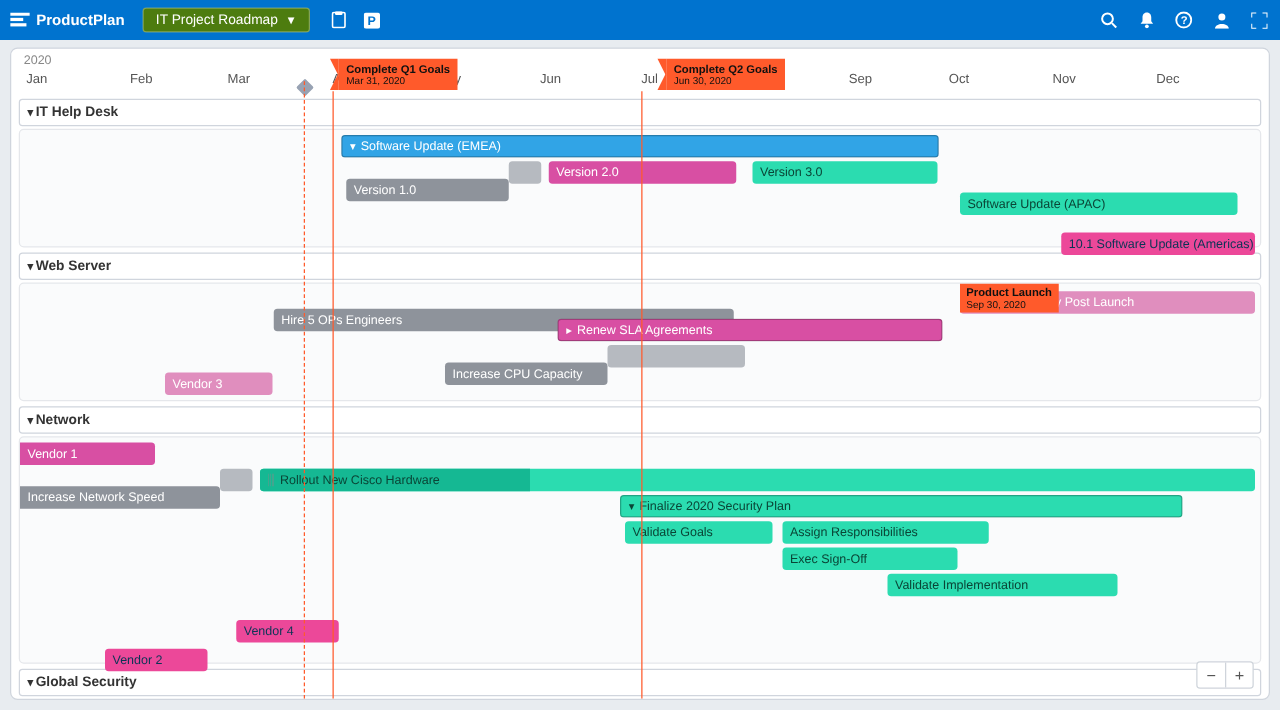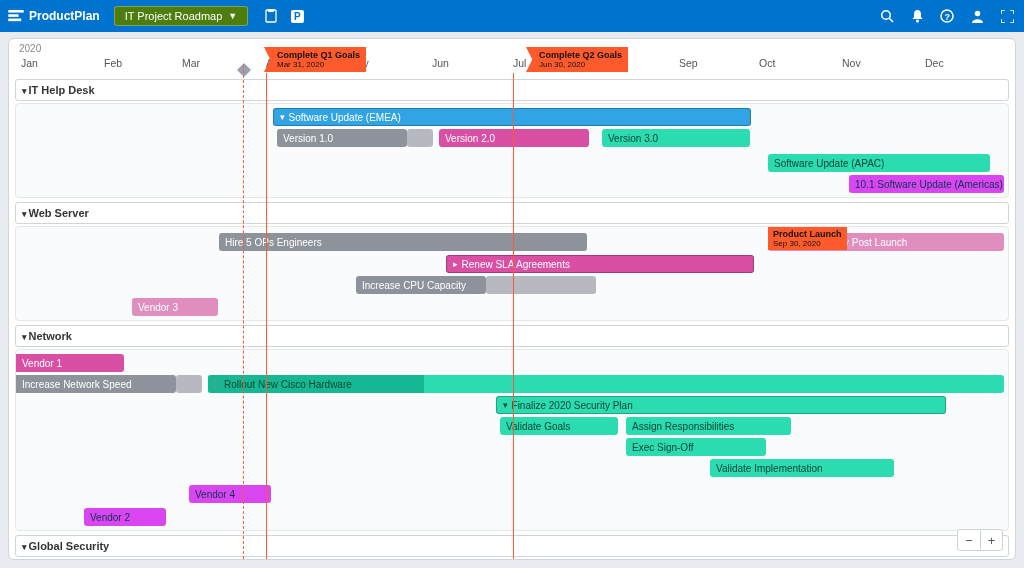--- a/index.html
+++ b/index.html
@@ -29,25 +29,25 @@
   .milestone.arrow::before { content:''; position:absolute; left:-7px; top:0; border-top:0; border-bottom:14px solid transparent; border-right:7px solid #ff5a2b; }
   .milestone.arrow::after { content:''; position:absolute; left:-7px; bottom:0; border-top:14px solid transparent; border-right:7px solid #ff5a2b; }
   .ms-line { position:absolute; top:34px; bottom:0; width:0; border-left:1px solid #ff5a2b; z-index:4; pointer-events:none; }
 
   .content { position: absolute; top: 38px; left: 0; right: 0; bottom: 0; overflow: hidden; }
   .lane-hdr { background: #fff; border: 1px solid #d0d5dd; border-radius: 3px; padding: 4px 6px; font-size: 11px; font-weight: 600; margin: 2px 6px; cursor: pointer; }
   .lane-hdr .caret { font-size: 9px; margin-right: 2px; }
   .track-area { position: relative; border: 1px solid #e5e7eb; border-radius: 4px; margin: 0 6px 4px; background: #fafbfc; }
   
   .bar { position: absolute; height: 18px; border-radius: 3px; padding: 2px 6px; font-size: 10px; color: #fff; overflow: hidden; white-space: nowrap; cursor: pointer; display:flex; align-items:center; }
-  .bar.gray { background: #8e939b; }
+  .bar.gray { background: #8e939b; margin-top: 14px; }
   .bar.gray-light { background: #b6bac0; }
   .bar.teal { background: #2bdcb0; color: #0a4536; }
   .bar.blue { background: #31a4e6; }
-  .bar.lblue { background: #d946ef; color: #0a3555; }
+  .bar.lblue { background: #ec4899; color: #0a3555; margin-top: 11px; }
   .bar.pink { background: #d84fa3; }
   .bar.pink-mute { background: #e08ebe; }
   .bar.group { border:1px solid rgba(0,0,0,.25); }
   .bar .caret { font-size:9px; margin-right:4px; color:inherit; }
   .subgrip { display:inline-block; width:6px; height:10px; margin-right:4px; background: repeating-linear-gradient(90deg,#888 0 1px,transparent 1px 2px); opacity:.4; }
 
   .zoom { position: absolute; right: 12px; bottom: 8px; display: flex; border: 1px solid #cfd4db; border-radius: 3px; background: #fff; z-index: 20; }
   .zoom button { width: 22px; height: 20px; border: none; background: none; font-size: 13px; color: #555; cursor: pointer; }
   .zoom button + button { border-left: 1px solid #cfd4db; }
 </style>

